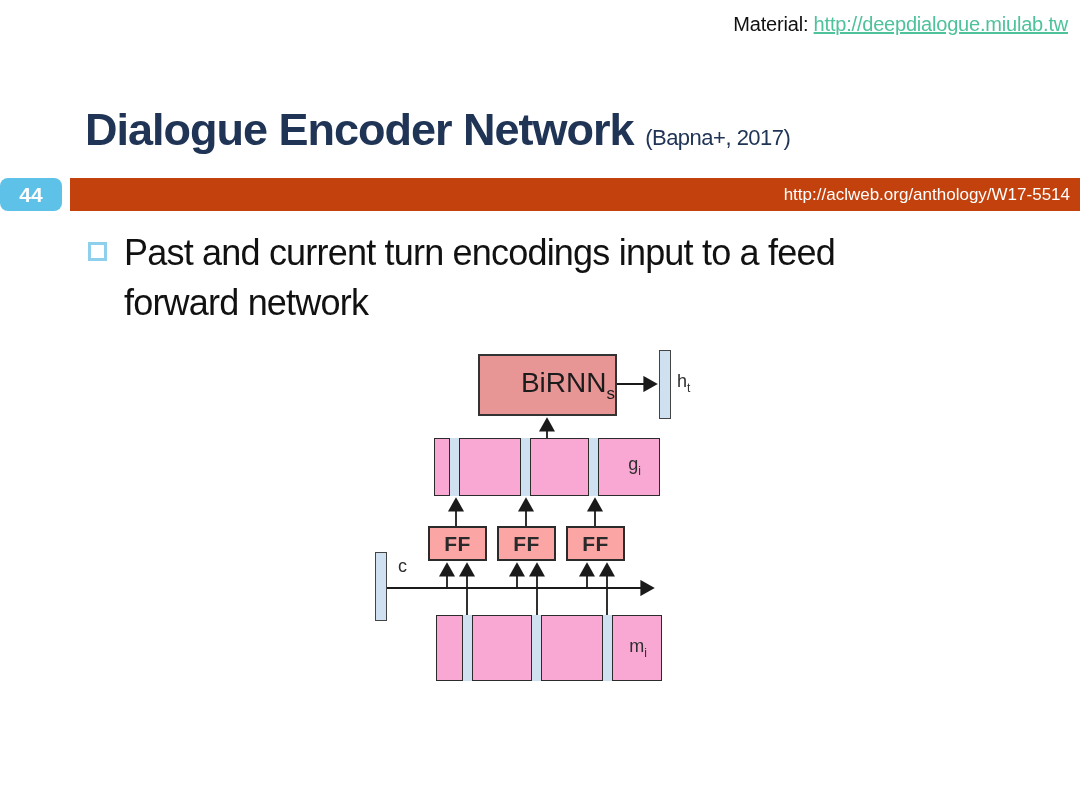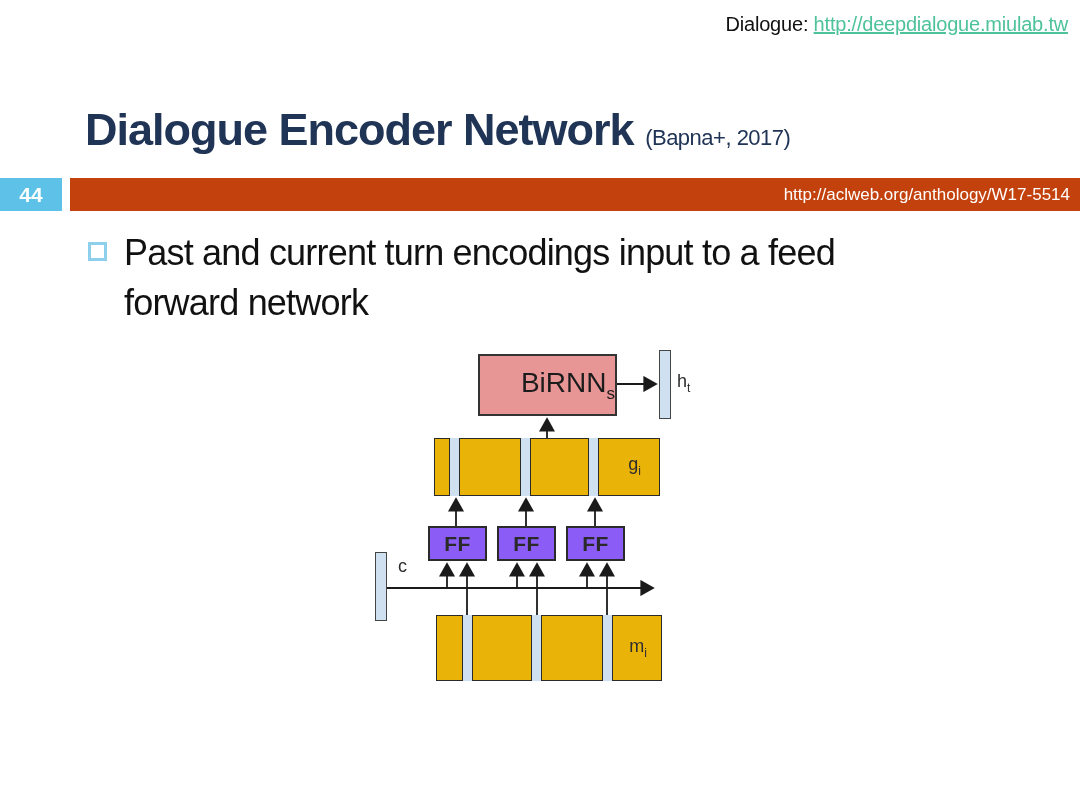--- a/index.html
+++ b/index.html
@@ -54,20 +54,21 @@
   .page-number {
     position: absolute;
     left: 0; top: 0;
     width: 62px; height: 33px;
     background: #5ec1e8;
     color: #ffffff;
     font-size: 21px;
     font-weight: bold;
     text-align: center;
     line-height: 33px;
+    border-radius: 8px;
   }
   .banner-bar {
     position: absolute;
     left: 70px; top: 0;
     width: 1010px; height: 33px;
     background: #c2410c;
     color: #ffffff;
     font-size: 17px;
     text-align: right;
     line-height: 33px;
@@ -119,21 +120,21 @@
     width: 139px; height: 62px;
     background: #e89595;
     border: 2px solid #333333;
     display: flex; align-items: center; justify-content: flex-end;
     color: #1c1c1c;
     font-size: 28px;
     font-weight: 500;
   }
   .birnn-box sub { font-size: 17px; }
   .frame-box {
-    background: #eab308;
+    background: #f9a8d4;
     border: 1.6px solid #2b2b2b;
   }
   .gi-box { left: 74px; top: 98px; width: 226px; height: 58px; }
   .mi-box { left: 76px; top: 275px; width: 226px; height: 66px; }
   .vbar {
     position: absolute;
     top: -1px;
     width: 11px;
     height: calc(100% + 2px);
     background: #cfe0f1;
@@ -145,21 +146,21 @@
     width: 12px;
     background: #cfe0f1;
     border: 1.8px solid #444444;
   }
   .ht-bar { left: 299px; top: 10px; height: 69px; }
   .c-bar  { left: 15px;  top: 212px; height: 69px; }
   .ff-box {
     position: absolute;
     top: 186px;
     width: 59px; height: 35px;
-    background: #8b5cf6;
+    background: #fca5a5;
     border: 2px solid #2b2b2b;
     display: flex; align-items: center; justify-content: center;
     color: #2a2a2a;
     font-size: 21px;
     font-weight: 600;
     letter-spacing: 0.5px;
   }
   .dlabel {
     position: absolute;
     color: #2e2e2e;
@@ -169,21 +170,21 @@
   .dlabel sub { font-size: 12px; }
   .ht-label { left: 317px; top: 31px; }
   .c-label  { left: 38px;  top: 216px; }
   .gi-label { right: 18px; top: 50%; transform: translateY(-55%); }
   .mi-label { right: 14px; top: 50%; transform: translateY(-50%); }
 </style>
 </head>
 <body>
 
 <div class="material">
-  <span>Dialogue:</span>
+  <span>Material:</span>
   <a href="#">http://deepdialogue.miulab.tw</a>
 </div>
 
 <h1 class="title">
   <span>Dialogue Encoder Network</span>
   <span class="citation">(Bapna+, 2017)</span>
 </h1>
 
 <div class="banner">
   <div class="page-number">44</div>

